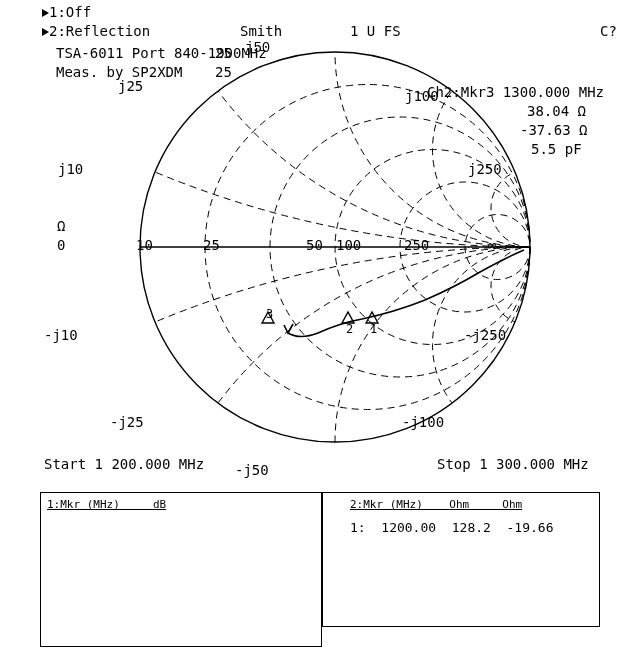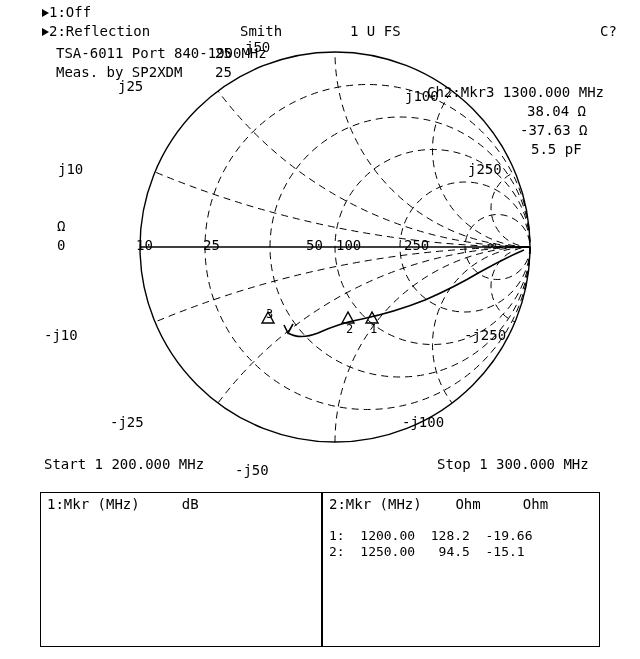--- a/index.html
+++ b/index.html
@@ -22,24 +22,24 @@
     border-bottom:4px solid transparent;
     vertical-align:middle;
   }
   #plot{position:absolute;left:0;top:40px;width:640px;height:420px;}
   .tbl{
     position:absolute;
     border:1px solid #000;
     box-sizing:border-box;
   }
   #table-left{left:40px;top:492px;width:282px;height:155px;}
-  #table-right{left:322px;top:492px;width:278px;height:155px;}
-  .thead{font-size:14px;line-height:15px;padding:4px 6px 0 6px;white-space:pre;}
+  #table-right{left:322px;top:492px;width:278px;height:135px;padding-left:21px;}
+  .thead{font-size:11px;line-height:15px;padding:4px 6px 0 6px;white-space:pre;text-decoration:underline;}
   .trow{font-size:13px;line-height:16px;padding:0 6px;white-space:pre;}
-  .rows{margin-top:16px;}
+  .rows{margin-top:8px;}
 </style>
 </head>
 <body>
 
 <div class="abs t" style="left:42px;top:4px;"><span class="tri"></span><span>1:Off</span></div>
 
 <div class="abs t" style="left:42px;top:23px;"><span class="tri"></span><span>2:Reflection</span></div>
 
 <div class="abs t" style="left:240px;top:23px;">Smith</div>
 <div class="abs t" style="left:350px;top:23px;">1 U FS</div>
@@ -135,15 +135,14 @@
 
 <div class="tbl" id="table-left">
   <div class="thead">1:Mkr (MHz)     dB</div>
   <div class="rows"></div>
 </div>
 
 <div class="tbl" id="table-right">
   <div class="thead">2:Mkr (MHz)    Ohm     Ohm</div>
   <div class="rows">
     <div class="trow">1:  1200.00  128.2  -19.66</div>
-    <div class="trow">2:  1250.00   94.5  -15.1</div>
   </div>
 </div>
 
 </body></html>

